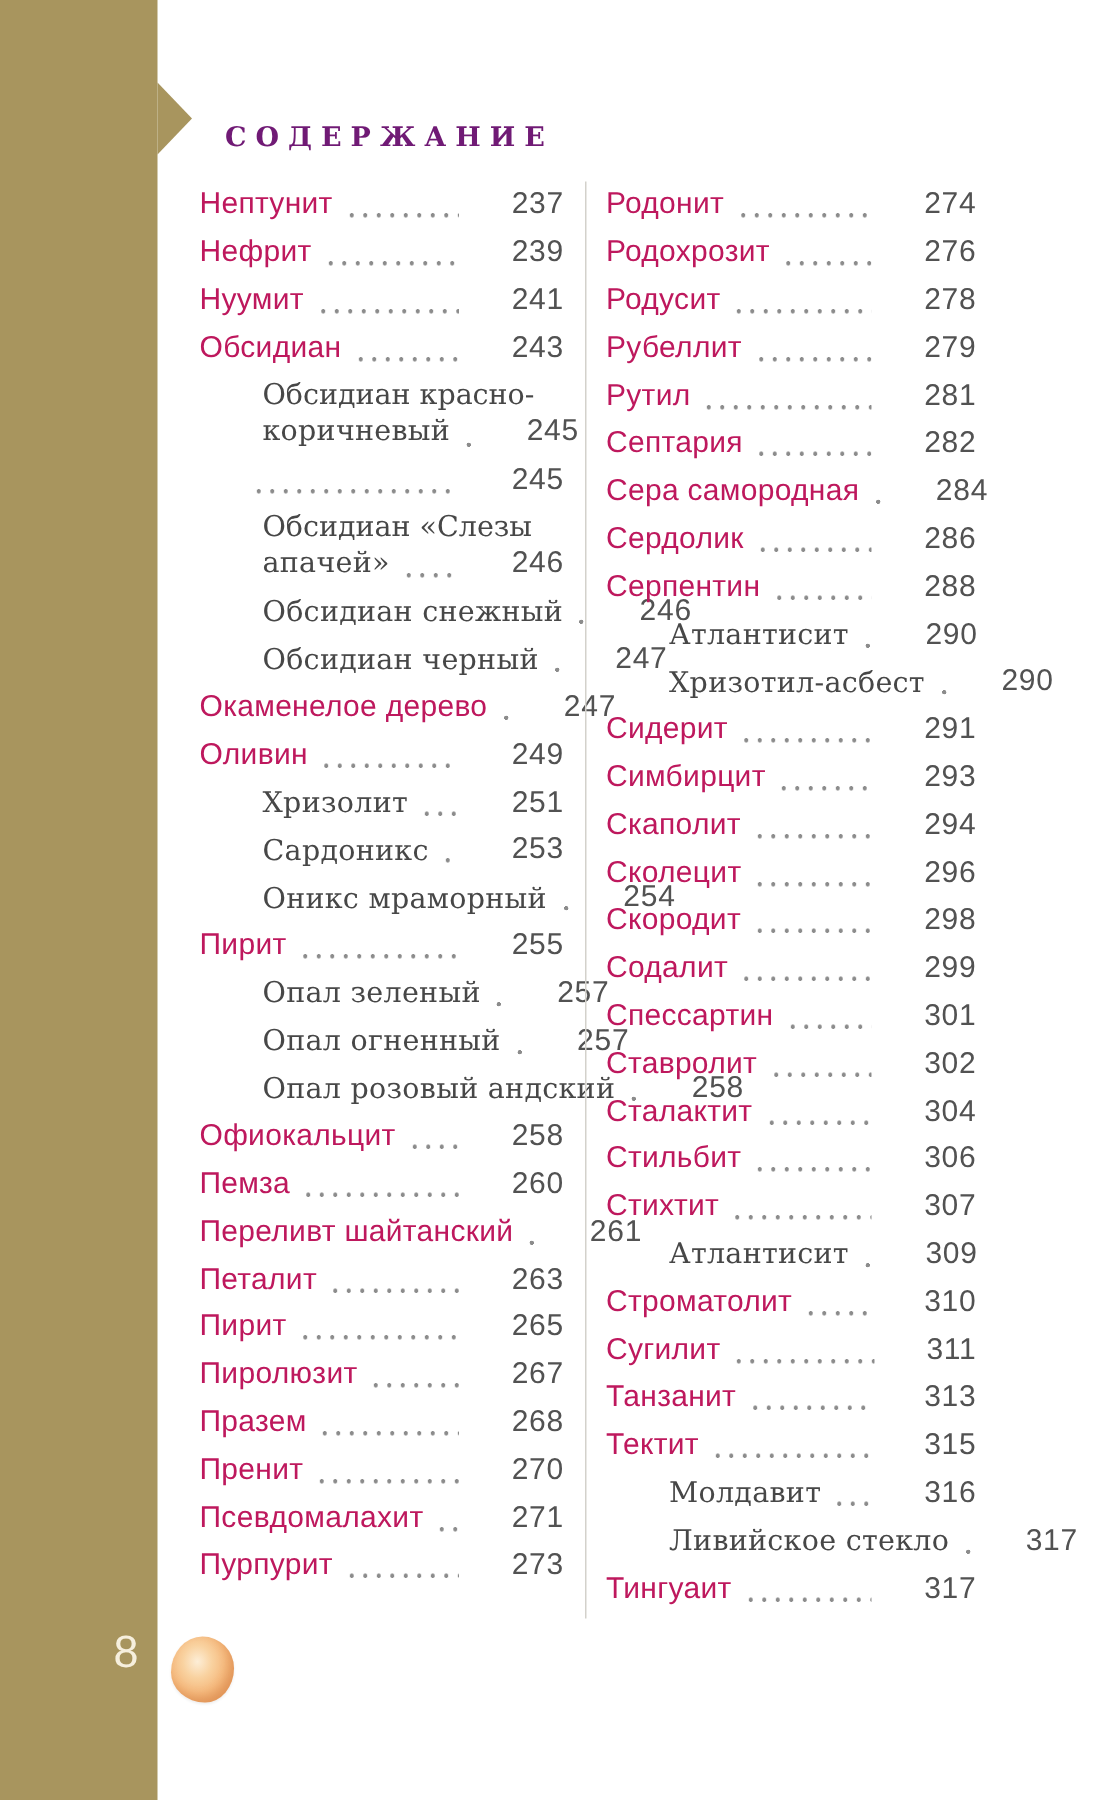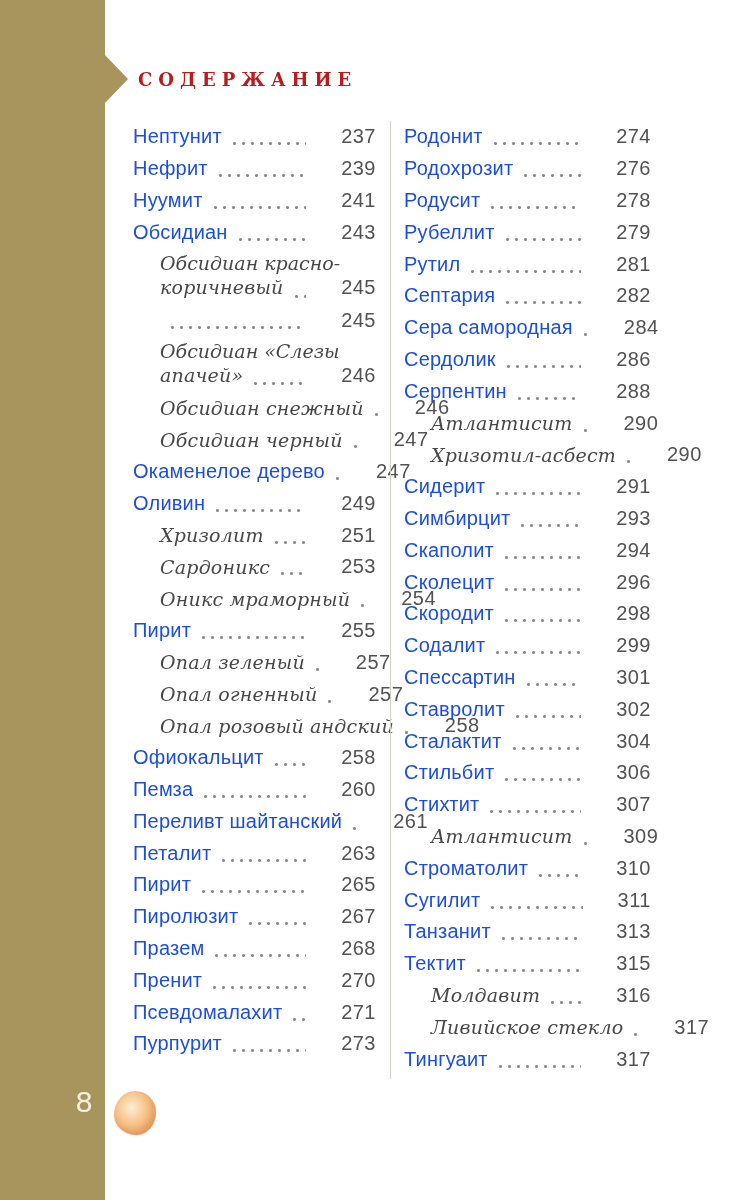--- a/index.html
+++ b/index.html
@@ -9,40 +9,40 @@
   }
   
   .band{position:absolute;left:0;top:0;width:105px;height:1200px;background:#a8955e;}
   .band-arrow{
     position:absolute;left:105px;top:55px;width:0;height:0;
     border-top:24px solid transparent;border-bottom:24px solid transparent;
     border-left:23px solid #a8955e;
   }
   
   .header{
-    position:absolute;left:134px;top:65px;margin:4px;
+    position:absolute;left:134px;top:65px;margin:16px;
     font-family:"DejaVu Serif",serif;font-size:18px;font-weight:600;
-    letter-spacing:6px;color:#b91c1c;
+    letter-spacing:6px;color:#701a75;
   }
   
   .toc{position:absolute;left:133px;top:121px;display:flex;}
   .col{display:block;}
   .col-left{width:243px;}
   .col-right{width:247px;}
   .divider{width:1px;height:958px;background:#d3d1cb;margin-left:14px;margin-right:13px;}
   
   .entry{height:31.8px;display:flex;align-items:center;}
   .entry.twoline{height:54px;display:block;padding-top:2px;}
   .twoline .line1{line-height:26px;}
   .twoline .row{height:26px;display:flex;align-items:flex-start;}
   .name{
-    font-size:20px;color:#1d4ed8;white-space:nowrap;letter-spacing:0.2px;
+    font-size:20px;color:#be185d;white-space:nowrap;letter-spacing:0.2px;
   }
   .sub .name, .sub .line1{
-    font-family:"DejaVu Serif",serif;font-style:italic;font-size:19px;color:#474747;
+    font-family:"DejaVu Serif",serif;font-size:19px;color:#474747;margin-left:15px;
   }
   .sub{padding-left:27px;}
   .sub.twoline{padding-left:27px;}
   .line1{font-size:19px;color:#474747;white-space:nowrap;}
   .dots{
     flex:1 1 auto;min-width:8px;height:3px;align-self:center;transform:translateY(7px);
     margin:0 2px 0 8px;
     background-image:radial-gradient(circle,#8c8c8c 1.3px,transparent 1.6px);
     background-size:9px 3px;background-position:0 50%;background-repeat:repeat-x;
   }

